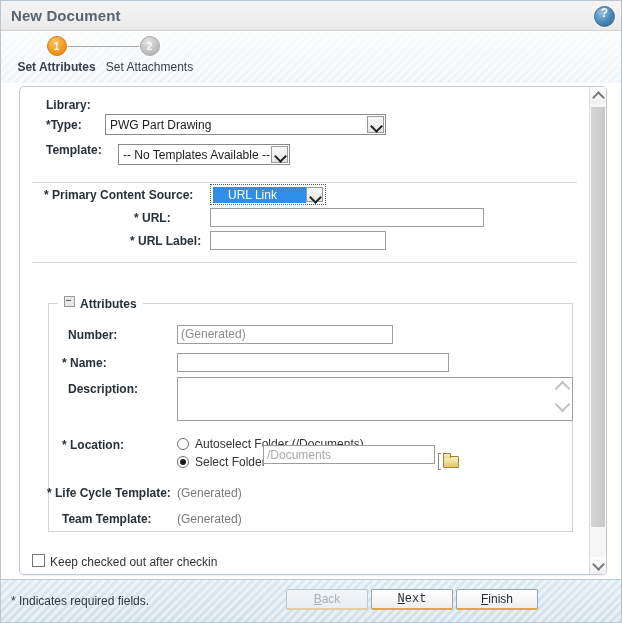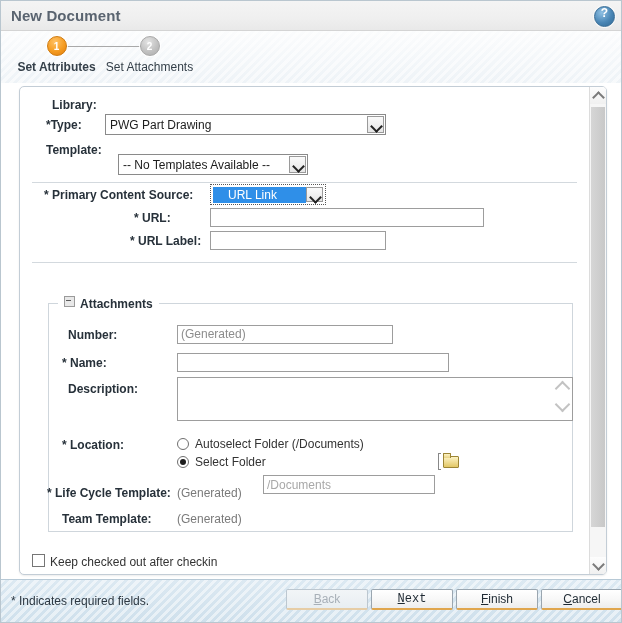--- a/index.html
+++ b/index.html
@@ -307,31 +307,31 @@
     </div>
     <div class="step" style="left:101px; width:95px;">
       <div class="bubble inactive">2</div>
       <div class="label">Set Attachments</div>
     </div>
   </div>
 
   <div class="panel">
     <div class="panel-inner">
 
-      <div class="lbl b" style="left:32px; top:11px;text-align:right;">Library:</div>
+      <div class="lbl b" style="left:26px; top:11px;text-align:right;">Library:</div>
       <div class="val" style="left:87px; top:26px;">Documents</div>
 
       <div class="lbl b" style="left:26px; top:31px;">*Type:</div>
       <div class="sel" style="left:85px; top:27px; width:281px;">
         <div class="sel-text">PWG Part Drawing</div>
         <div class="sel-btn"></div>
       </div>
 
       <div class="lbl b" style="left:26px; top:56px;">Template:</div>
-      <div class="sel" style="left:98px; top:67px; width:190px;">
+      <div class="sel" style="left:98px; top:57px; width:172px;">
         <div class="sel-text">-- No Templates Available --</div>
         <div class="sel-btn"></div>
       </div>
 
       <div class="hr" style="left:12px; top:95px; width:545px;"></div>
 
       <div class="lbl b" style="left:24px; top:101px;">* Primary Content Source:</div>
       <div class="sel focused" style="left:190px; top:97px; width:116px;">
         <div class="sel-text">URL Link</div>
         <div class="sel-btn"></div>
@@ -340,21 +340,21 @@
       <div class="lbl b" style="left:114px; top:124px;">* URL:</div>
       <input class="ti" style="left: 190px; top: 121px; width: 274px;" placeholder="">
 
       <div class="lbl b" style="left:110px; top:147px;">* URL Label:</div>
       <input class="ti" style="left: 190px; top: 144px; width: 176px;" placeholder="">
 
       <div class="hr" style="left:12px; top:175px; width:545px;"></div>
 
       <div class="fs" style="left:28px; top:216px; width:525px; height:229px;"></div>
       <div class="fs-legend" style="left:38px; top:209px;">
-        <span class="collapse-box"></span><span>Attachments</span>
+        <span class="collapse-box"></span><span>Attributes</span>
       </div>
 
       <div class="lbl b" style="left:48px; top:241px;">Number:</div>
       <div class="ti grey-text" style="left:157px; top:238px; width:216px; line-height:17px;">(Generated)</div>
 
       <div class="lbl b" style="left:42px; top:269px;">* Name:</div>
       <input class="ti" style="left: 157px; top: 266px; width: 272px;" placeholder="">
 
       <div class="lbl b" style="left:48px; top:295px;">Description:</div>
       <textarea class="ta" style="left: 157px; top: 290px; width: 396px; height: 44px;" placeholder=""></textarea>
@@ -362,21 +362,21 @@
         <div class="ta-chev up"></div>
         <div class="ta-chev down"></div>
       </div>
 
       <div class="lbl b" style="left:42px; top:351px;">* Location:</div>
       <div class="radio" style="left:157px; top:351px;"></div>
       <div class="val" style="left:175px; top:350px;">Autoselect Folder (/Documents)</div>
 
       <div class="radio on" style="left:157px; top:369px;"></div>
       <div class="val" style="left:175px; top:368px;">Select Folder</div>
-      <input class="ti" style="left: 243px; top: 388px; width: 172px;" placeholder="/Documents">
+      <input class="ti" style="left: 243px; top: 358px; width: 172px;" placeholder="/Documents">
       <div class="folder-btn" style="left:418px; top:365px;">
         <div class="bar"></div>
         <div class="fold"></div>
       </div>
 
       <div class="lbl b" style="left:27px; top:399px;">* Life Cycle Template:</div>
       <div class="val grey" style="left:157px; top:399px;">(Generated)</div>
 
       <div class="lbl b" style="left:42px; top:425px;">Team Template:</div>
       <div class="val grey" style="left:157px; top:425px;">(Generated)</div>
@@ -405,18 +405,15 @@
     </div>
 
     <div class="btn" style="left:370px;font-family:Liberation Mono, monospace;">
       <span></span><u>N</u><span>ext</span>
     </div>
 
     <div class="btn" style="left:455px;">
       <span></span><u>F</u><span>inish</span>
     </div>
 
-    <div class="btn" style="left:540px;">
-      <span></span><u>C</u><span>ancel</span>
-    </div>
   </div>
 
 </div>
 
 </body></html>

